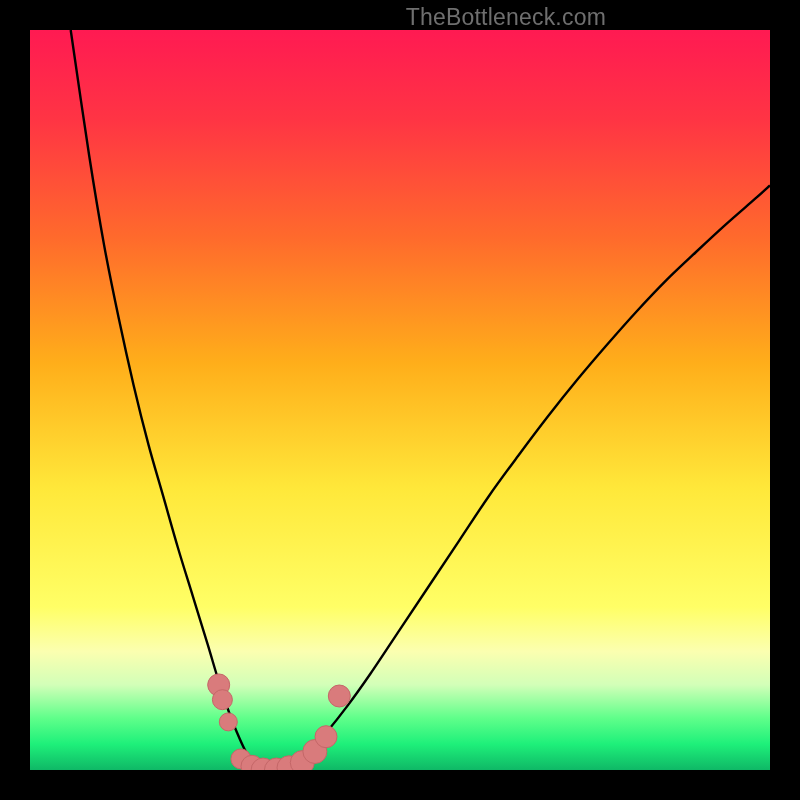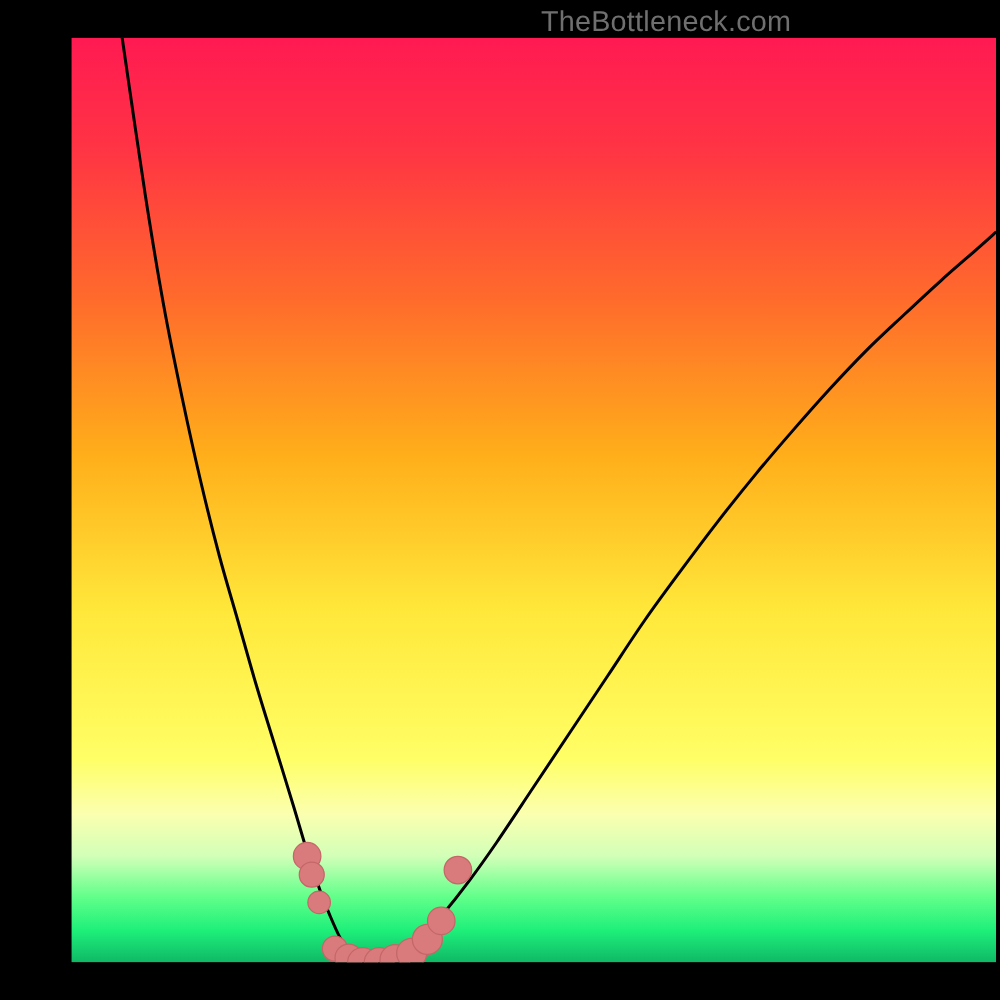--- a/index.html
+++ b/index.html
@@ -10,21 +10,20 @@
     overflow: hidden;
     background: #000;
     font-family: Arial, Helvetica, sans-serif;
   }
   .frame {
     position: absolute;
     top: 0; left: 0;
     width: 636px;
     height: 800px;
     background: #000;
-    margin-left: 27px;
   }
   .plot-area {
     position: absolute;
     top: 30px;
     left: 30px;
     width: 740px;
     height: 740px;
     overflow: hidden;
   }
   .watermark {

